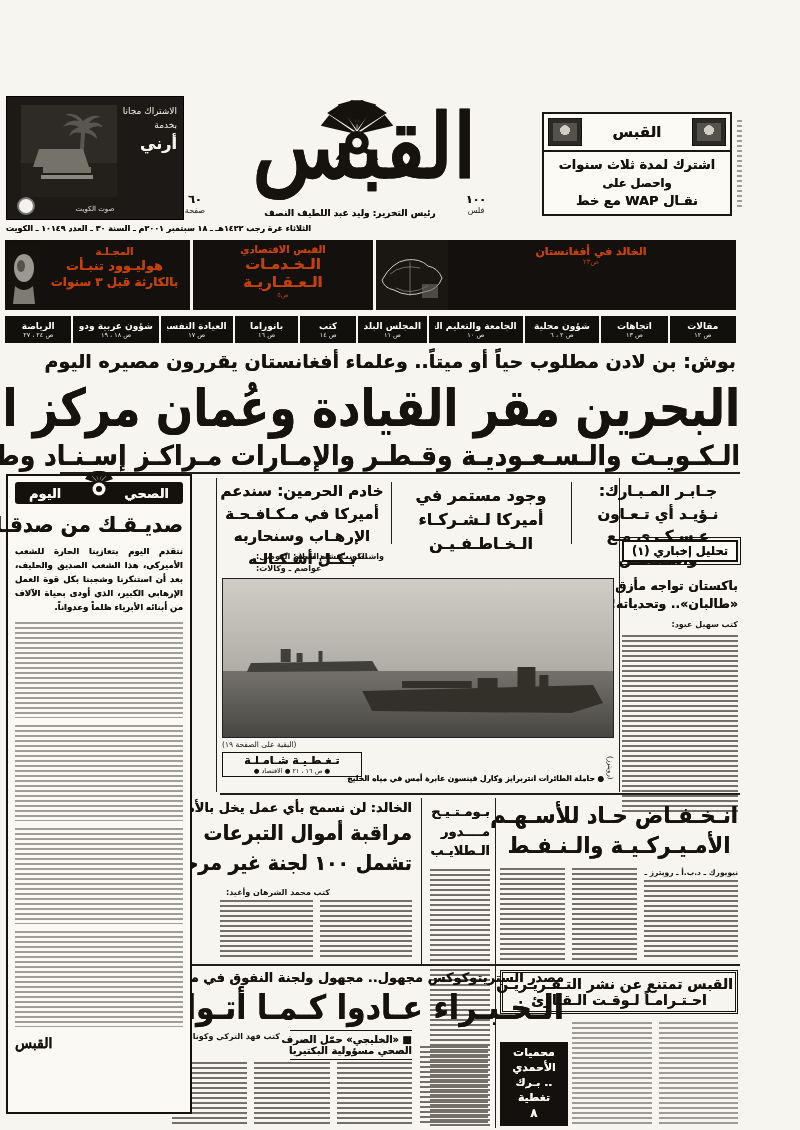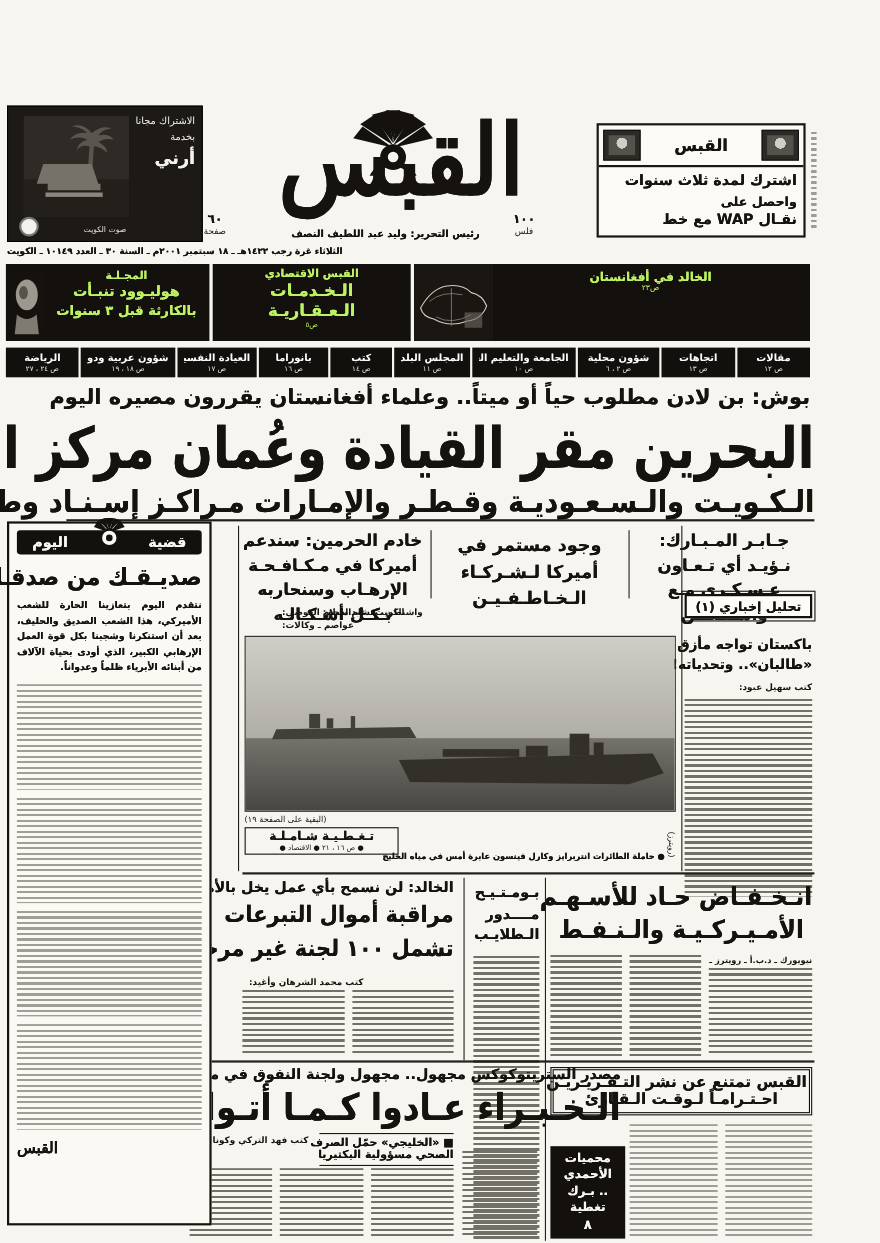--- a/index.html
+++ b/index.html
@@ -15,31 +15,31 @@
   .sim{background-image:repeating-linear-gradient(#57534b 0 2px,rgba(0,0,0,0) 2px 5px);opacity:.82}
   .sim.lt{opacity:.55}
   .cols{display:flex;gap:7px}
   .cols>div{flex:1}
   .rule{background:#23201b}
   
   .subbox{border:2px solid #191613;background:#fbfaf5}
   .subbox .hd{display:flex;align-items:center;justify-content:space-between;border-bottom:2px solid #191613;padding:3px 4px;height:38px}
   .minilogo{width:34px;height:28px;background:#2c2a26;border:1px solid #111;position:relative}
   .minilogo:after{content:"";position:absolute;inset:4px;background:radial-gradient(circle at 50% 40%,#cfcdc6 0 30%,#55524c 31%)}
-  .subbox .body{padding:4px 6px;line-height:1.45}
+  .subbox .body{padding:4px 6px;text-align:center;line-height:1.45}
   
   .idxbar{display:flex}
   .idx{flex:1;background:#12100d;color:#fff;display:flex;flex-direction:column;align-items:center;justify-content:center;
        margin-left:2px;padding:1px 6px;min-width:0}
   .idx:last-child{margin-left:0}
   .idx .lbl{font-size:9px;font-weight:bold;white-space:nowrap;overflow:hidden;max-width:100%}
   .idx .pg{font-size:6.5px;opacity:.9;white-space:nowrap}
   
   .promo{display:flex;gap:3px;background:#f6f5ef}
-  .pcell{background:#13100d;color:#bef264;position:relative;overflow:hidden}
+  .pcell{background:#13100d;color:#c2410c;position:relative;overflow:hidden}
   
   .deck{font-size:15px;line-height:1.5;text-align:center}
   .byl{font-size:8px;font-weight:bold}
   .boxline{border-top:1.5px solid #1a1712;border-bottom:1.5px solid #1a1712}
   .stamp{border:2px solid #15120e;background:#fdfcf7}
 </style>
 </head>
 <body>
 
 <div class="sheet">
@@ -315,21 +315,21 @@
   </div>
   <div class="abs cols" style="right:388px;top:1062px;width:240px;height:64px">
     <div class="sim"></div>
     <div class="sim"></div>
     <div class="sim"></div>
   </div>
   <div class="abs sim" style="right:312px;top:1046px;width:68px;height:80px"></div>
 
   <div class="abs" style="left:6px;top:474px;width:186px;height:640px;border:2px solid #15120e;background:#faf9f3;padding:6px 7px">
     <div class="blk" style="position:relative;height:22px;border-radius:3px;display:flex;align-items:center;justify-content:space-between;padding:0 14px">
-      <span class="hv" style="font-size:13px">قضية</span>
+      <span class="hv" style="font-size:13px">الصحي</span>
       <svg style="position:absolute;left:50%;top:-12px;transform:translateX(-50%);width:34px;height:30px" viewBox="0 0 34 30">
         <g fill="#15120e">
             <path d="M17 12 L13 1 L21 1 Z"></path>
             <path d="M17 13 L7 3 L13 1 Z"></path>
             <path d="M17 13 L27 3 L21 1 Z"></path>
             <path d="M17 14 L3 9 L7 3 Z"></path>
             <path d="M17 14 L31 9 L27 3 Z"></path>
             <circle cx="17" cy="19" r="9"></circle>
           </g>
         <circle cx="17" cy="19" r="6.5" fill="#faf9f3"></circle>

